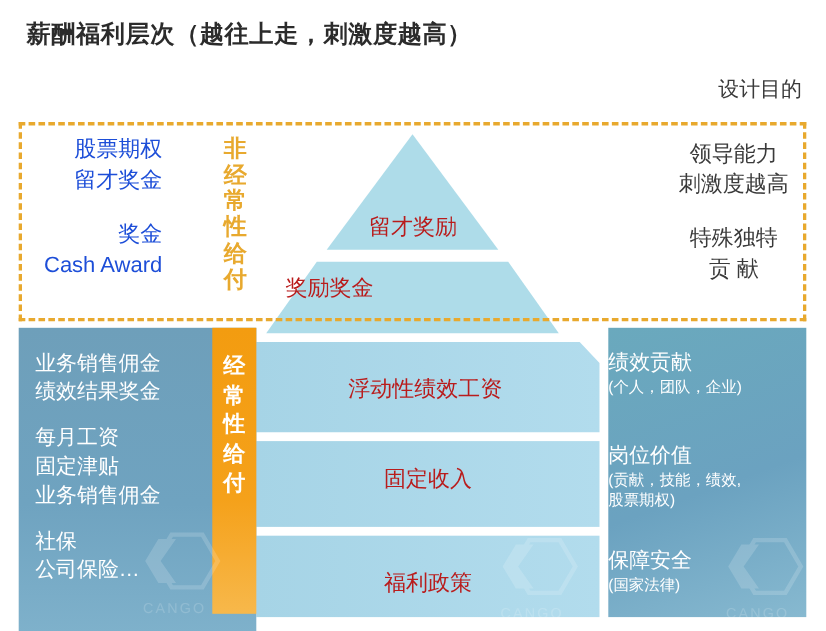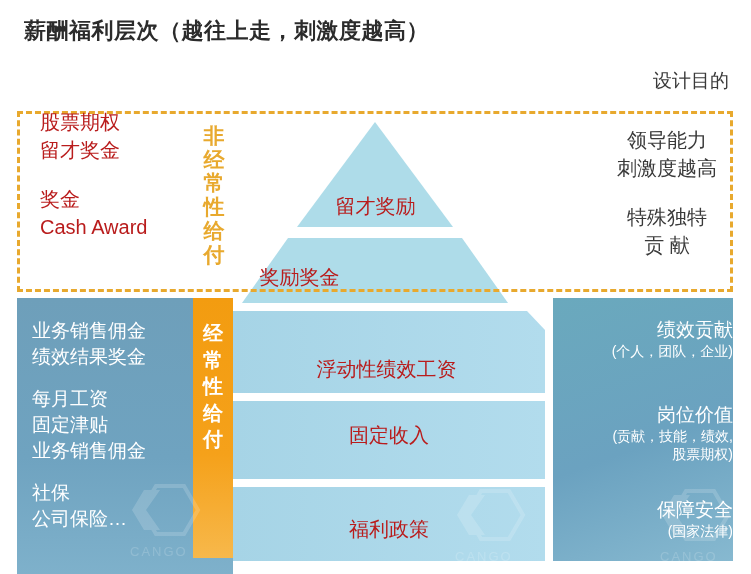--- a/index.html
+++ b/index.html
@@ -64,24 +64,25 @@
     font-weight: bold;
     color: #e8a92e;
     line-height: 1.13;
     letter-spacing: 0px;
   }
   .nonrecurring-label span { display: block; }
 
   .upper-left-text {
     position: absolute;
     left: 40px;
-    top: 108px;
+    top: 122px;
     font-size: 20px;
-    color: #b91c1c;
+    color: #1d4ed8;
     line-height: 1.42;
+    text-align: right;
   }
   .upper-left-text .gap { height: 20px; }
 
   .upper-right-text {
     position: absolute;
     right: 34px;
     top: 126px;
     font-size: 20px;
     color: #3a3a3a;
     line-height: 1.42;
@@ -93,22 +94,22 @@
   .pyramid { position: absolute; left: 0; top: 0; width: 751px; height: 574px; pointer-events: none; }
 
   .tier-label {
     position: absolute;
     text-align: center;
     color: #b91c1c;
     font-size: 20px;
     white-space: nowrap;
   }
   .tier-1-label { left: 0; width: 751px; top: 193px; }
-  .tier-2-label { left: 0; width: 599px; top: 264px; }
-  .tier-3-label { left: 233px; width: 307px; top: 356px; }
+  .tier-2-label { left: 0; width: 599px; top: 248px; }
+  .tier-3-label { left: 233px; width: 307px; top: 340px; }
   .tier-4-label { left: 233px; width: 312px; top: 422px; }
   .tier-5-label { left: 233px; width: 312px; top: 516px; }
 
   
   .panel {
     position: absolute;
     box-sizing: border-box;
     color: #ffffff;
   }
   .panel-left {
@@ -153,21 +154,21 @@
     left: 553px;
     top: 298px;
     width: 180px;
     height: 263px;
     background: linear-gradient(160deg, #6aa9bd 0%, #6ba2c0 55%, #87b9d0 100%);
   }
   .panel-right-block {
     position: absolute;
     left: 0;
     width: 180px;
-    text-align: right;
+    text-align: left;
     color: #ffffff;
   }
   .pr-head { font-size: 19px; line-height: 1.3; }
   .pr-sub  { font-size: 14px; line-height: 1.28; }
   .prb-1 { top: 20px; }
   .prb-2 { top: 105px; }
   .prb-3 { top: 200px; }
 
   
   .watermark {

